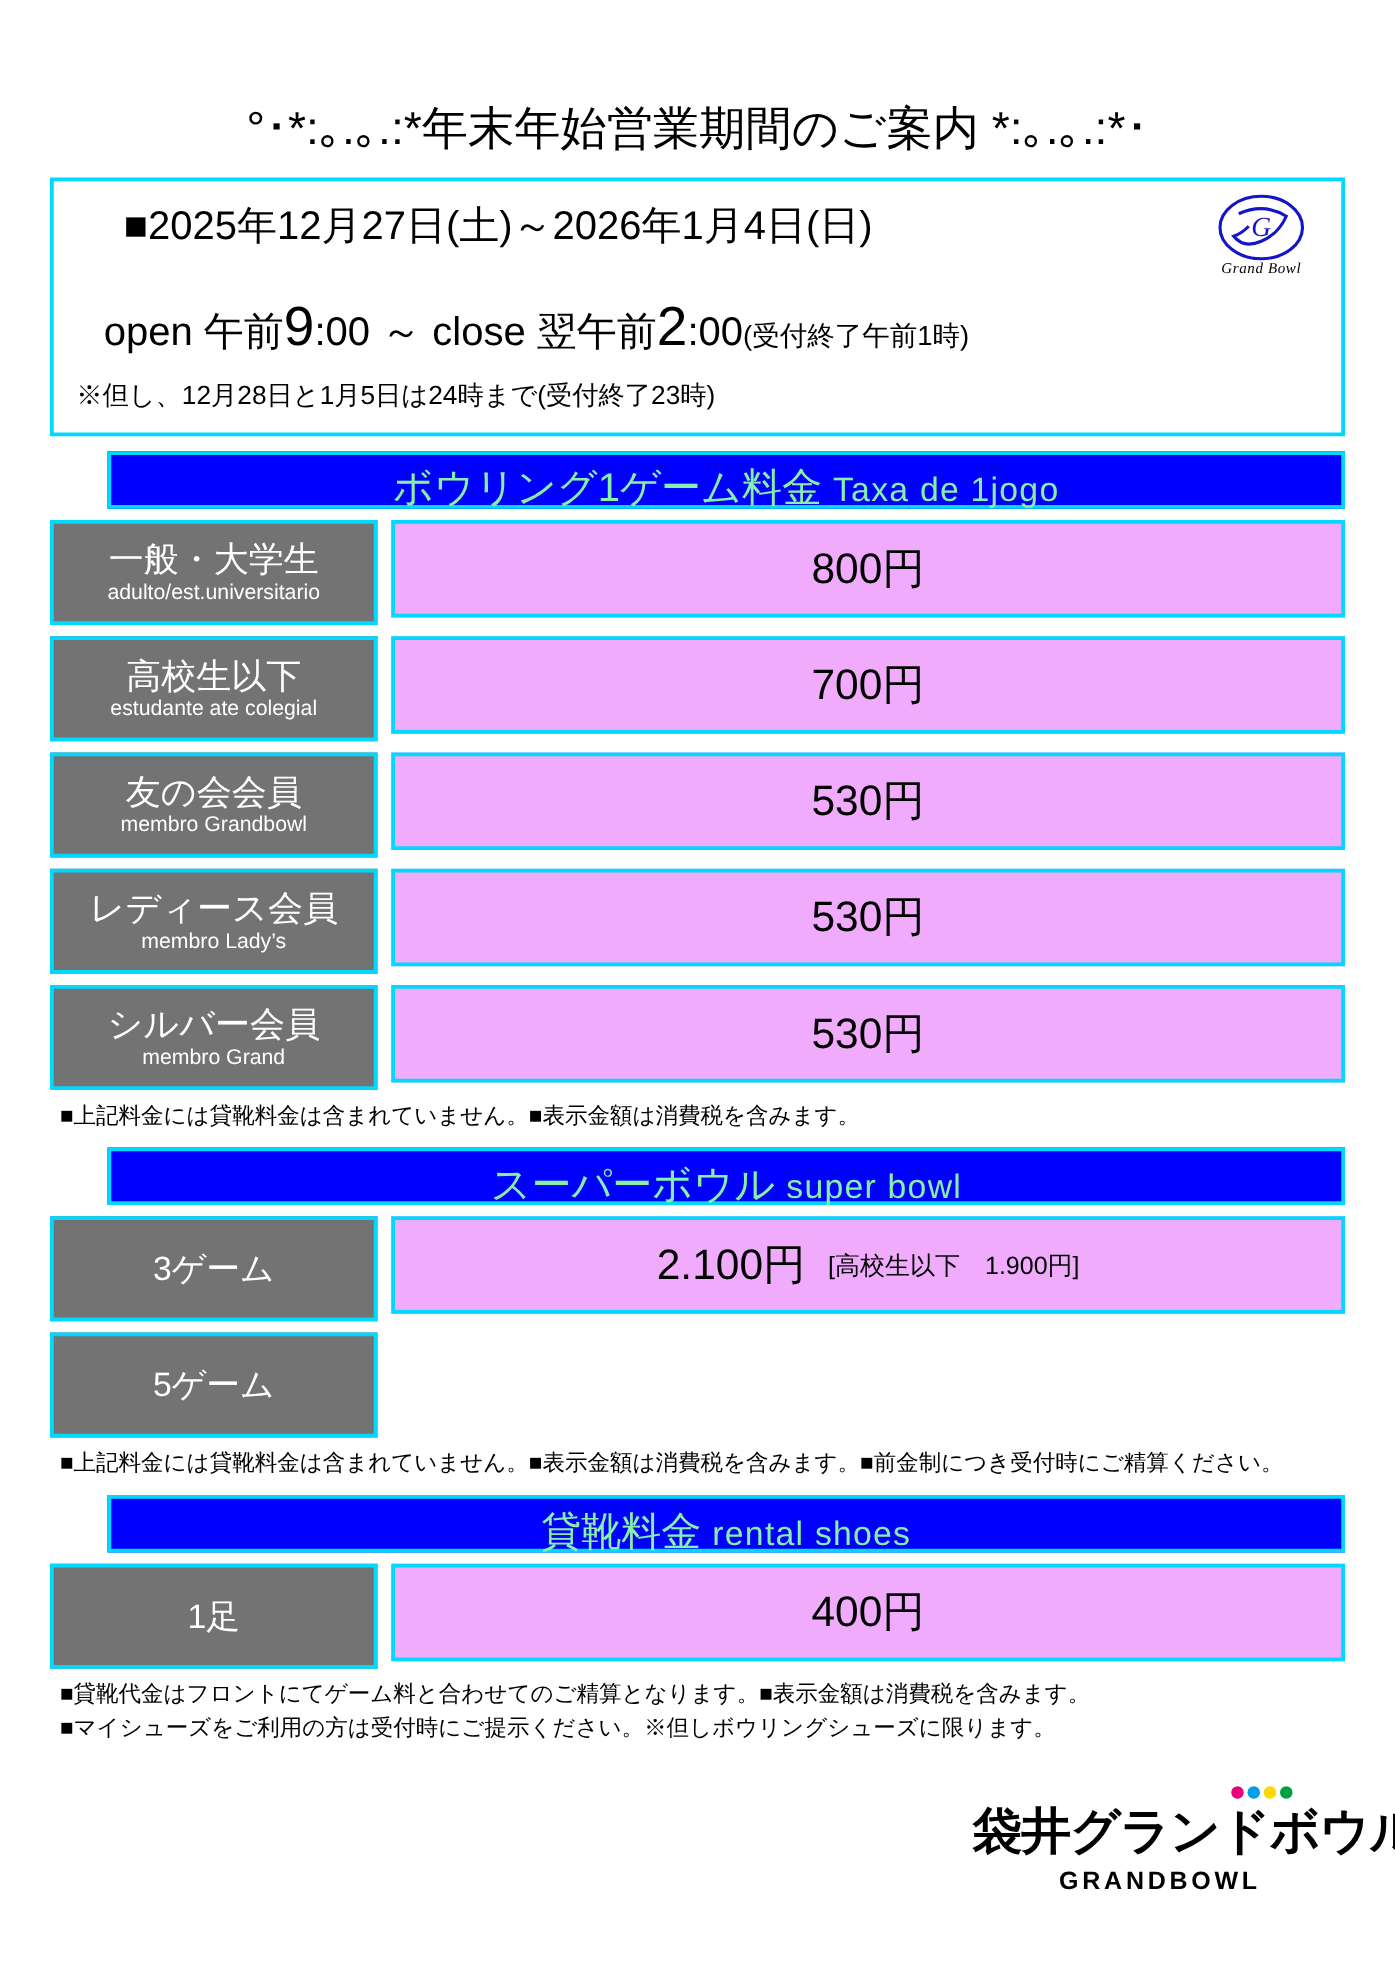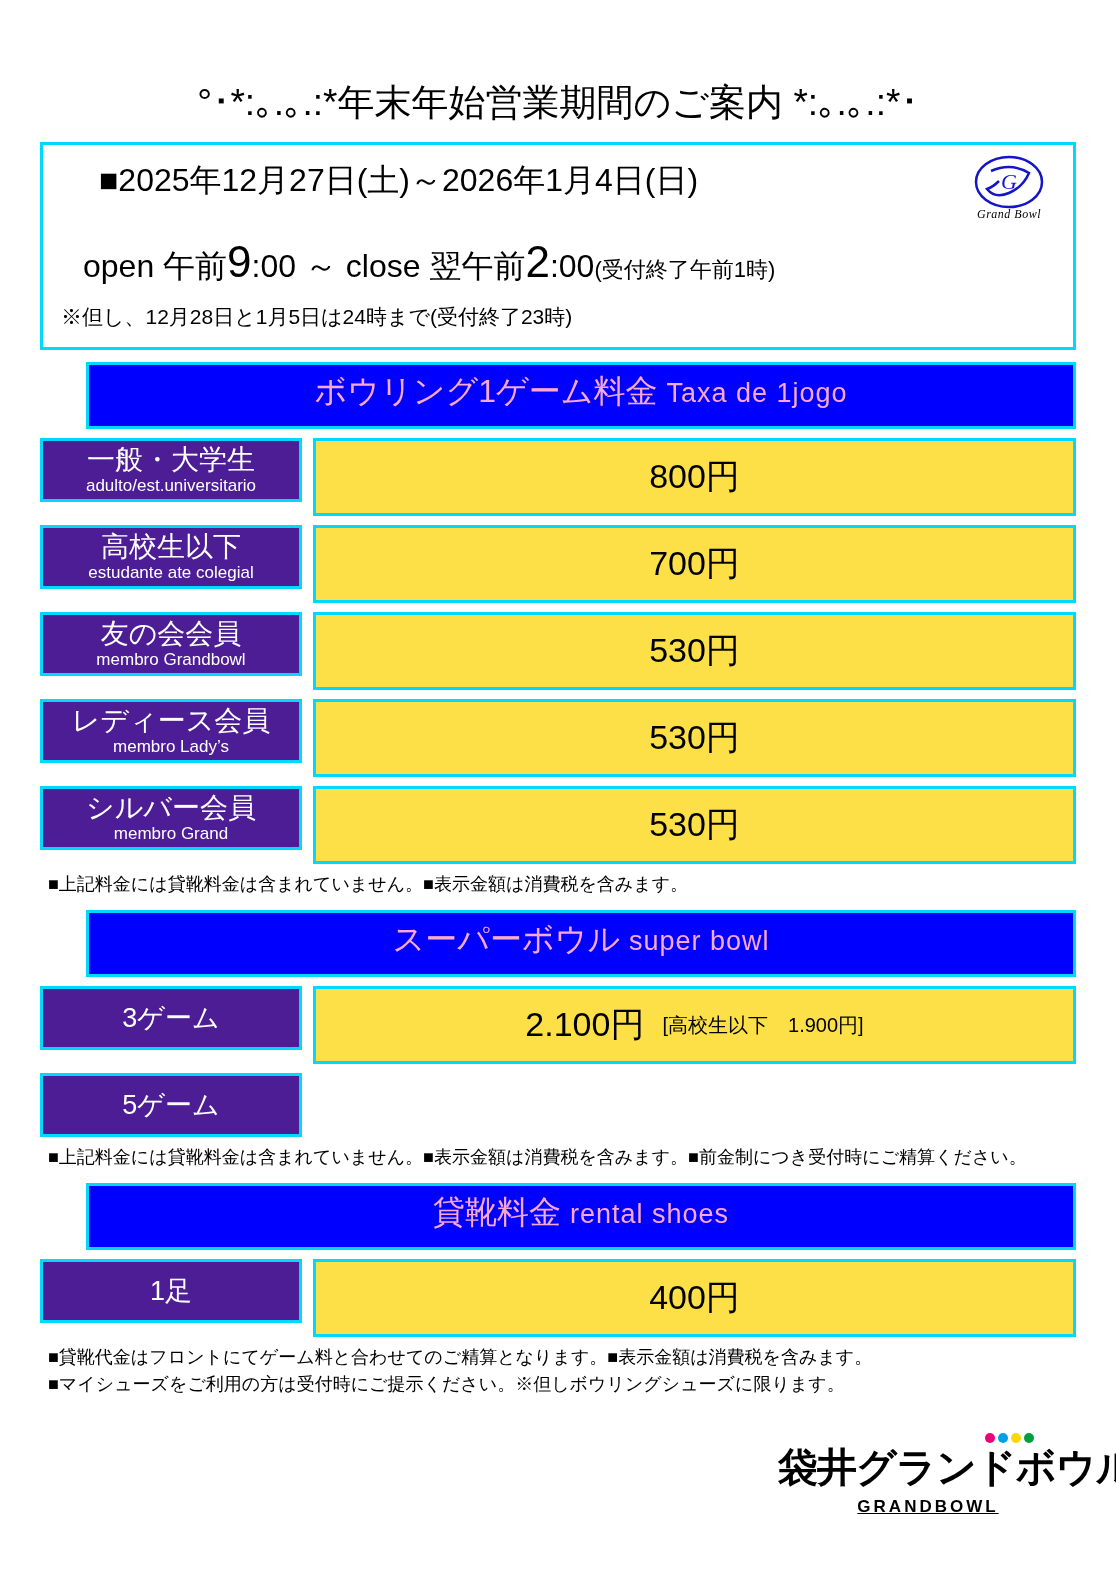--- a/index.html
+++ b/index.html
@@ -77,23 +77,23 @@
     color: #000000;
     margin-top: -6px;
     letter-spacing: .5px;
   }
 
   
   .bar {
     margin-top: 12px;
     border: 3px solid #00d8ff;
     background: #0000ff;
-    color: #f9a8d4;
-    box-sizing: border-box;
-    height: 67px;
+    color: #86efac;
+    box-sizing: border-box;
+    height: 46px;
     line-height: 52px;
     text-align: center;
     font-size: 32px;
     white-space: nowrap;
     margin-left: 46px;
   }
   .bar .sub-en {
     font-size: 27px;
     letter-spacing: 1px;
   }
@@ -101,40 +101,40 @@
   
   .row {
     display: flex;
     margin-top: 9px;
     align-items: stretch;
   }
   .row .label {
     width: 262px;
     flex: 0 0 262px;
     border: 3px solid #00d8ff;
-    background: #4c1d95;
+    background: #737373;
     color: #ffffff;
     box-sizing: border-box;
-    height: 64px;
+    height: 84px;
     display: flex;
     flex-direction: column;
     align-items: center;
     justify-content: center;
     line-height: 1.05;
     text-align: center;
   }
   .row .label .ja { font-size: 28px; }
   .row .label .pt { font-size: 17px; margin-top: 3px; }
   .row .label.single { justify-content: center; }
   .row .label.single .ja { font-size: 27px; }
   .row .value {
     flex: 1 1 auto;
     margin-left: 11px;
     border: 3px solid #00d8ff;
-    background: #fde047;
+    background: #f0abfc;
     box-sizing: border-box;
     height: 78px;
     display: flex;
     align-items: center;
     justify-content: center;
     font-size: 34px;
     white-space: nowrap;
   }
   .value .bracket {
     font-size: 20px;
@@ -160,25 +160,24 @@
   }
   .footer-logo .main {
     font-size: 40px;
     font-weight: bold;
     letter-spacing: -1px;
     color: #000000;
     white-space: nowrap;
     font-family: "DejaVu Sans", sans-serif;
   }
   .footer-logo .sub {
-    font-size: 17px;
+    font-size: 20px;
     font-weight: bold;
     letter-spacing: 3px;
     margin-top: 2px;
-    text-decoration: underline;
   }
   .footer-logo .dots {
     position: absolute;
     right: 44px;
     top: -11px;
   }
   .footer-logo .dots span {
     display: inline-block;
     width: 10px; height: 10px;
     border-radius: 50%;

